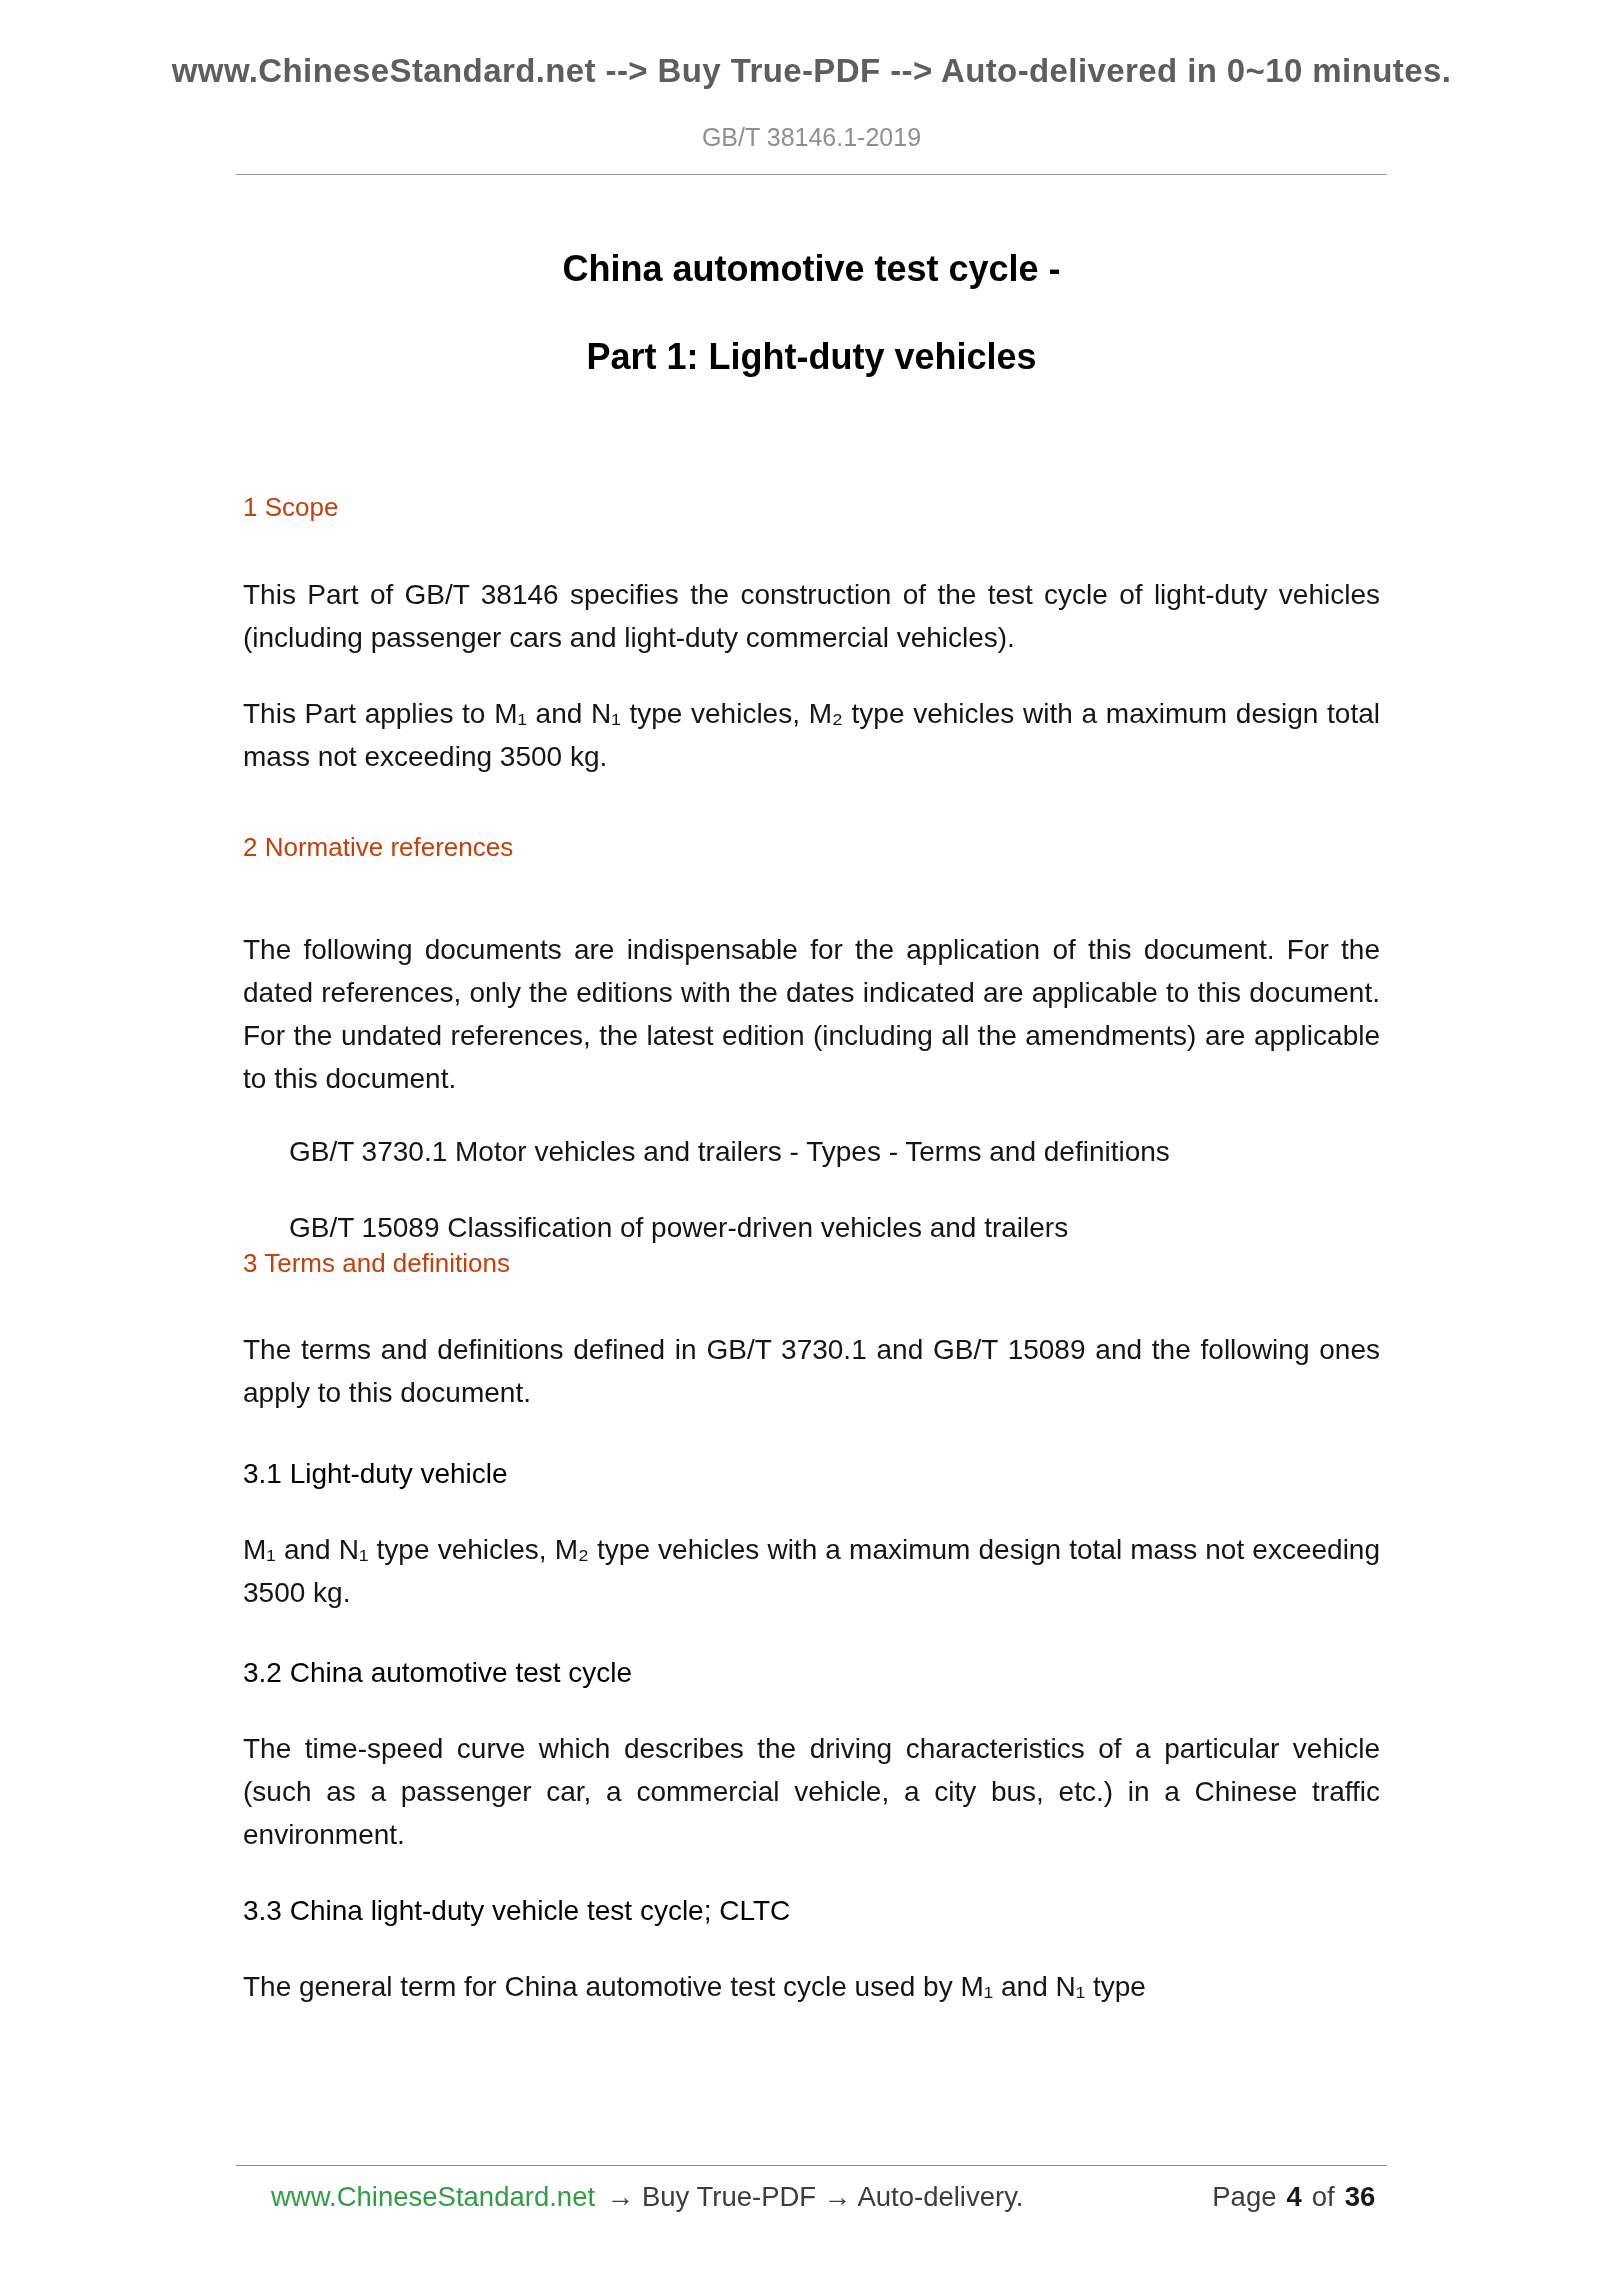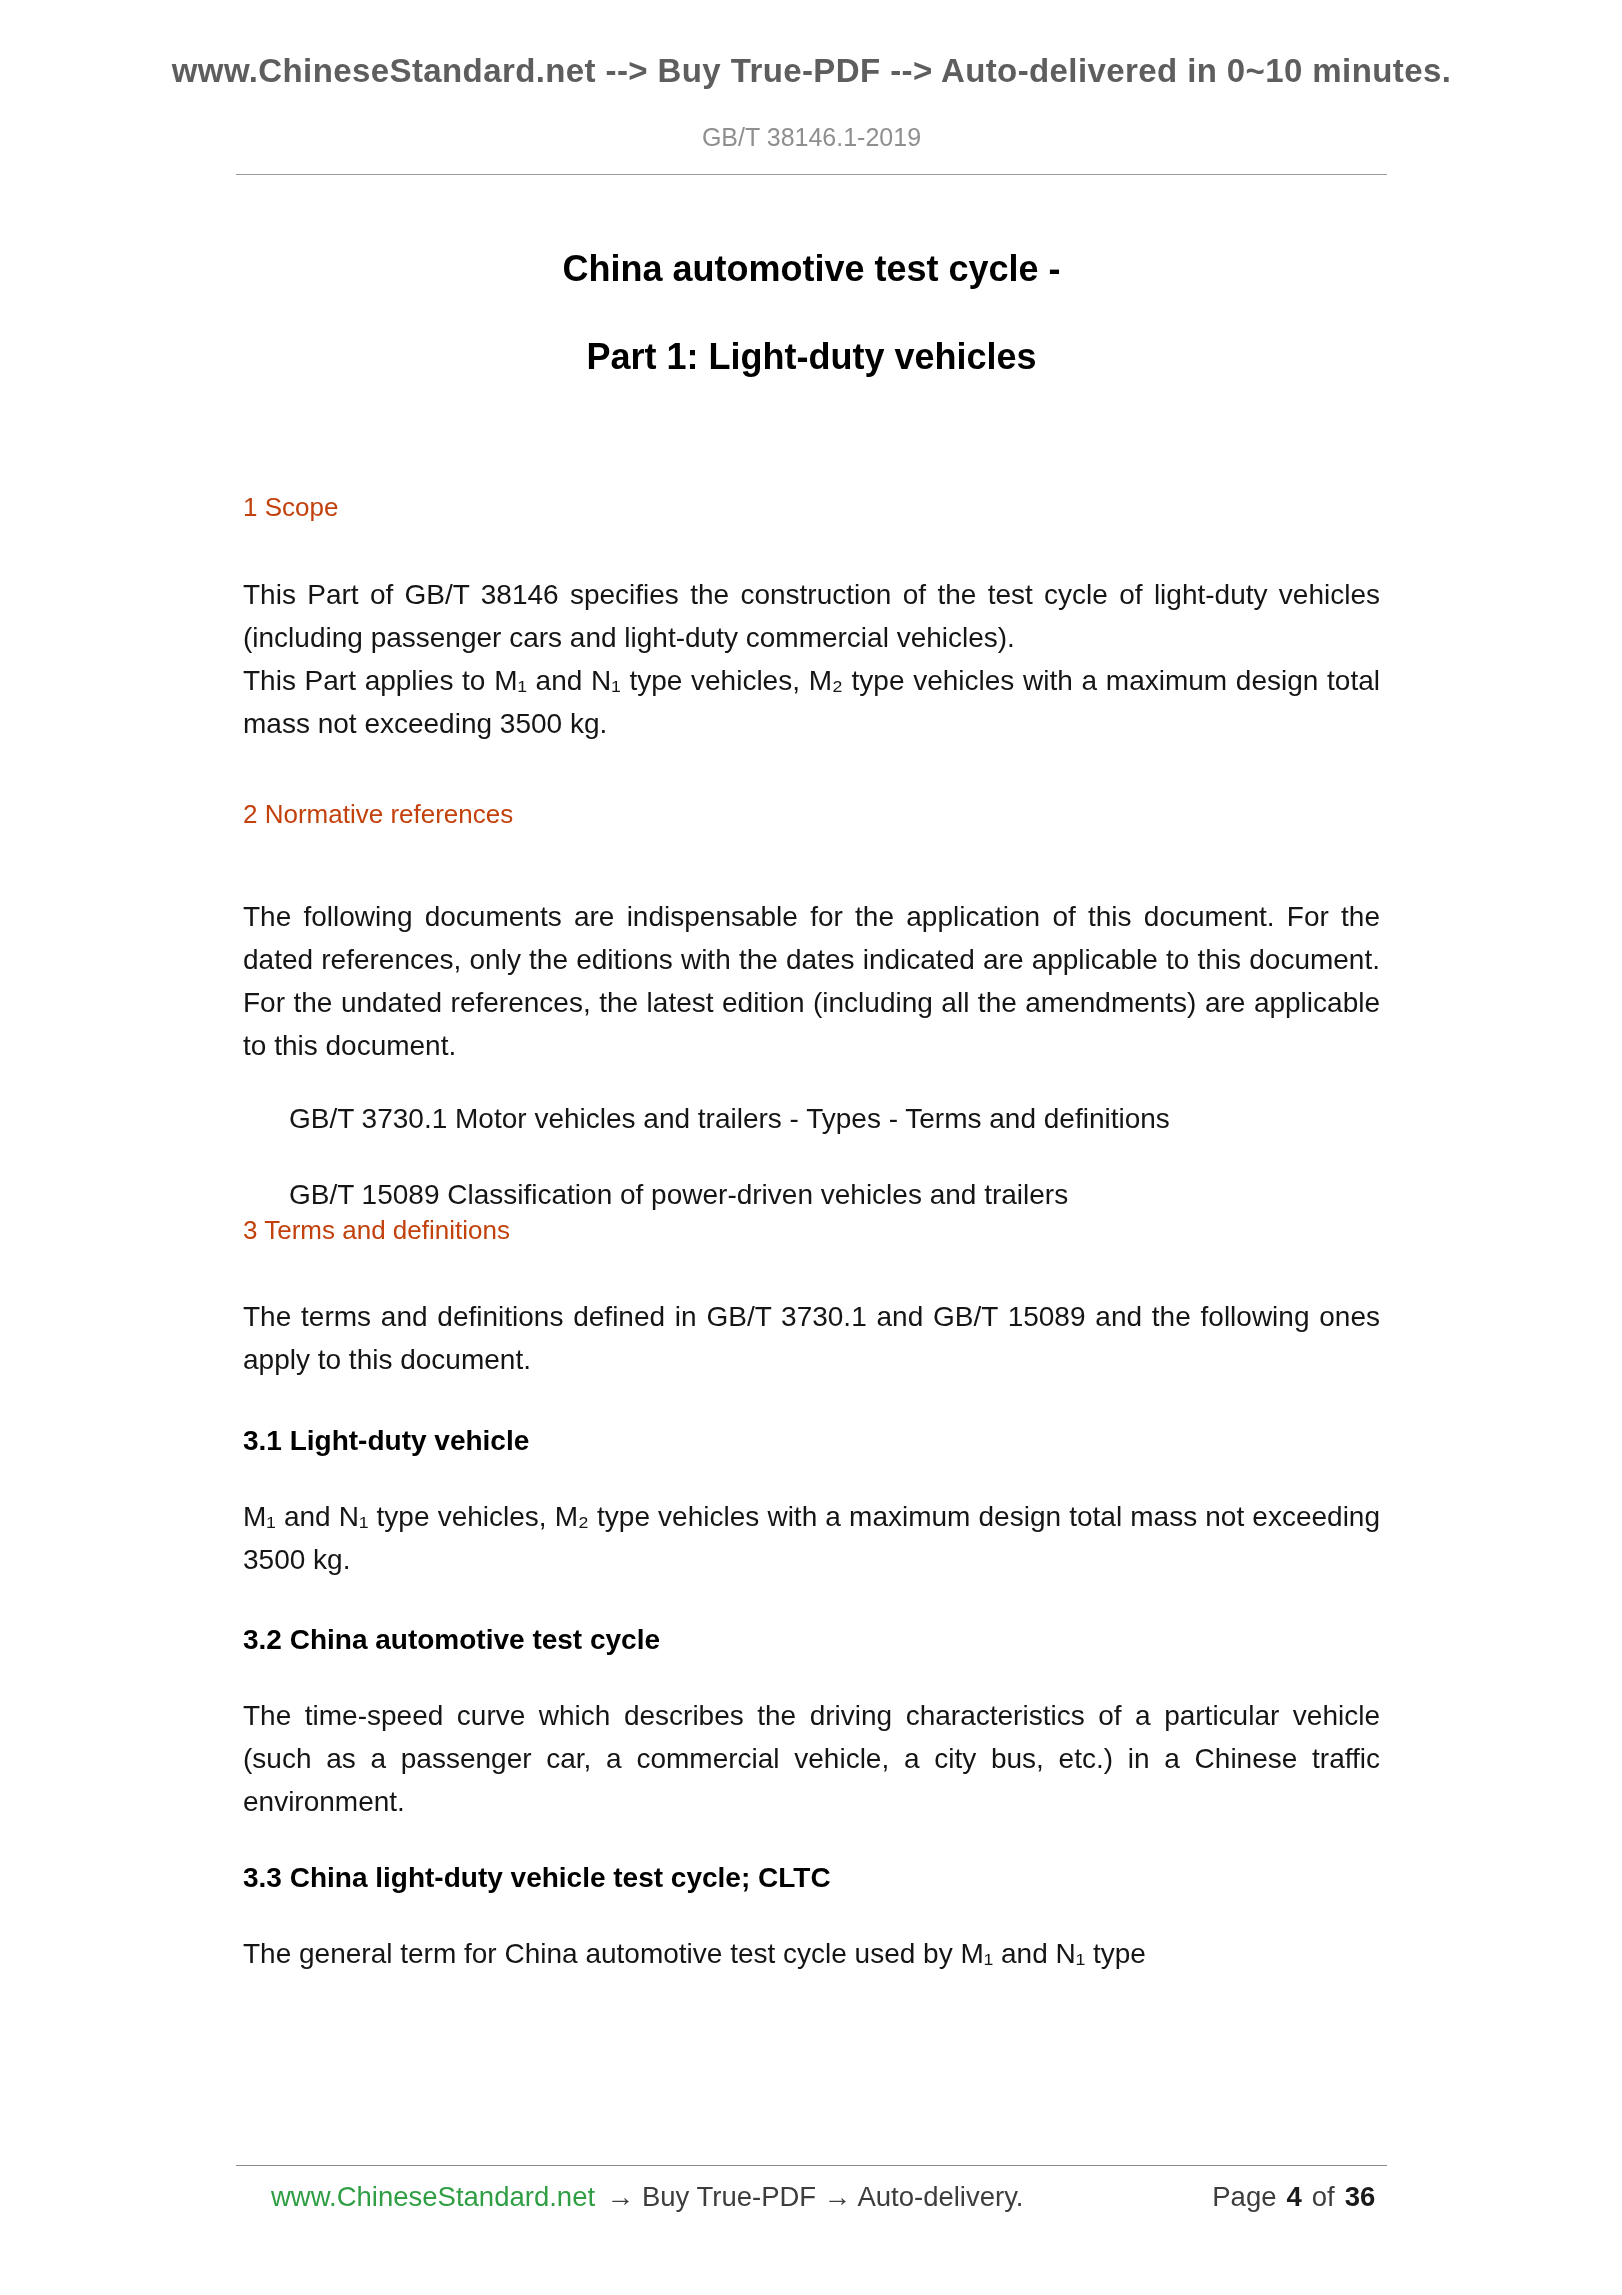--- a/index.html
+++ b/index.html
@@ -53,38 +53,38 @@
   .h-scope { margin-top: 115px; }
   .h-norm  { margin-top: 55px; }
   .h-terms { }
   p.body {
     font-size: 28px;
     line-height: 43px;
     color: #151515;
     text-align: justify;
   }
   .p-scope-1 { margin-top: 50px; }
-  .p-scope-2 { }
+  .p-scope-2 { margin-top: 33px; }
   .p-norm    { margin-top: 65px; }
   .p-terms   { margin-top: 50px; }
   .p-31 { margin-top: 38px; }
   .p-32 { margin-top: 38px; }
   .p-33 { margin-top: 38px; }
   p.ref {
     font-size: 28px;
     line-height: 43px;
     color: #151515;
     padding-left: 46px;
     text-align: left;
   }
   .ref-1 { margin-top: 30px; }
   .ref-2 { margin-top: 33px; }
   h3.sub {
     font-size: 28px;
-    font-weight: bold;
+    font-weight: normal;
     color: #000000;
     line-height: 33px;
   }
   .h3-1 { margin-top: 43px; }
   .h3-2 { margin-top: 42px; }
   .h3-3 { margin-top: 38px; }
   .doc-footer {
     position: absolute;
     left: 236px;
     top: 2165px;

